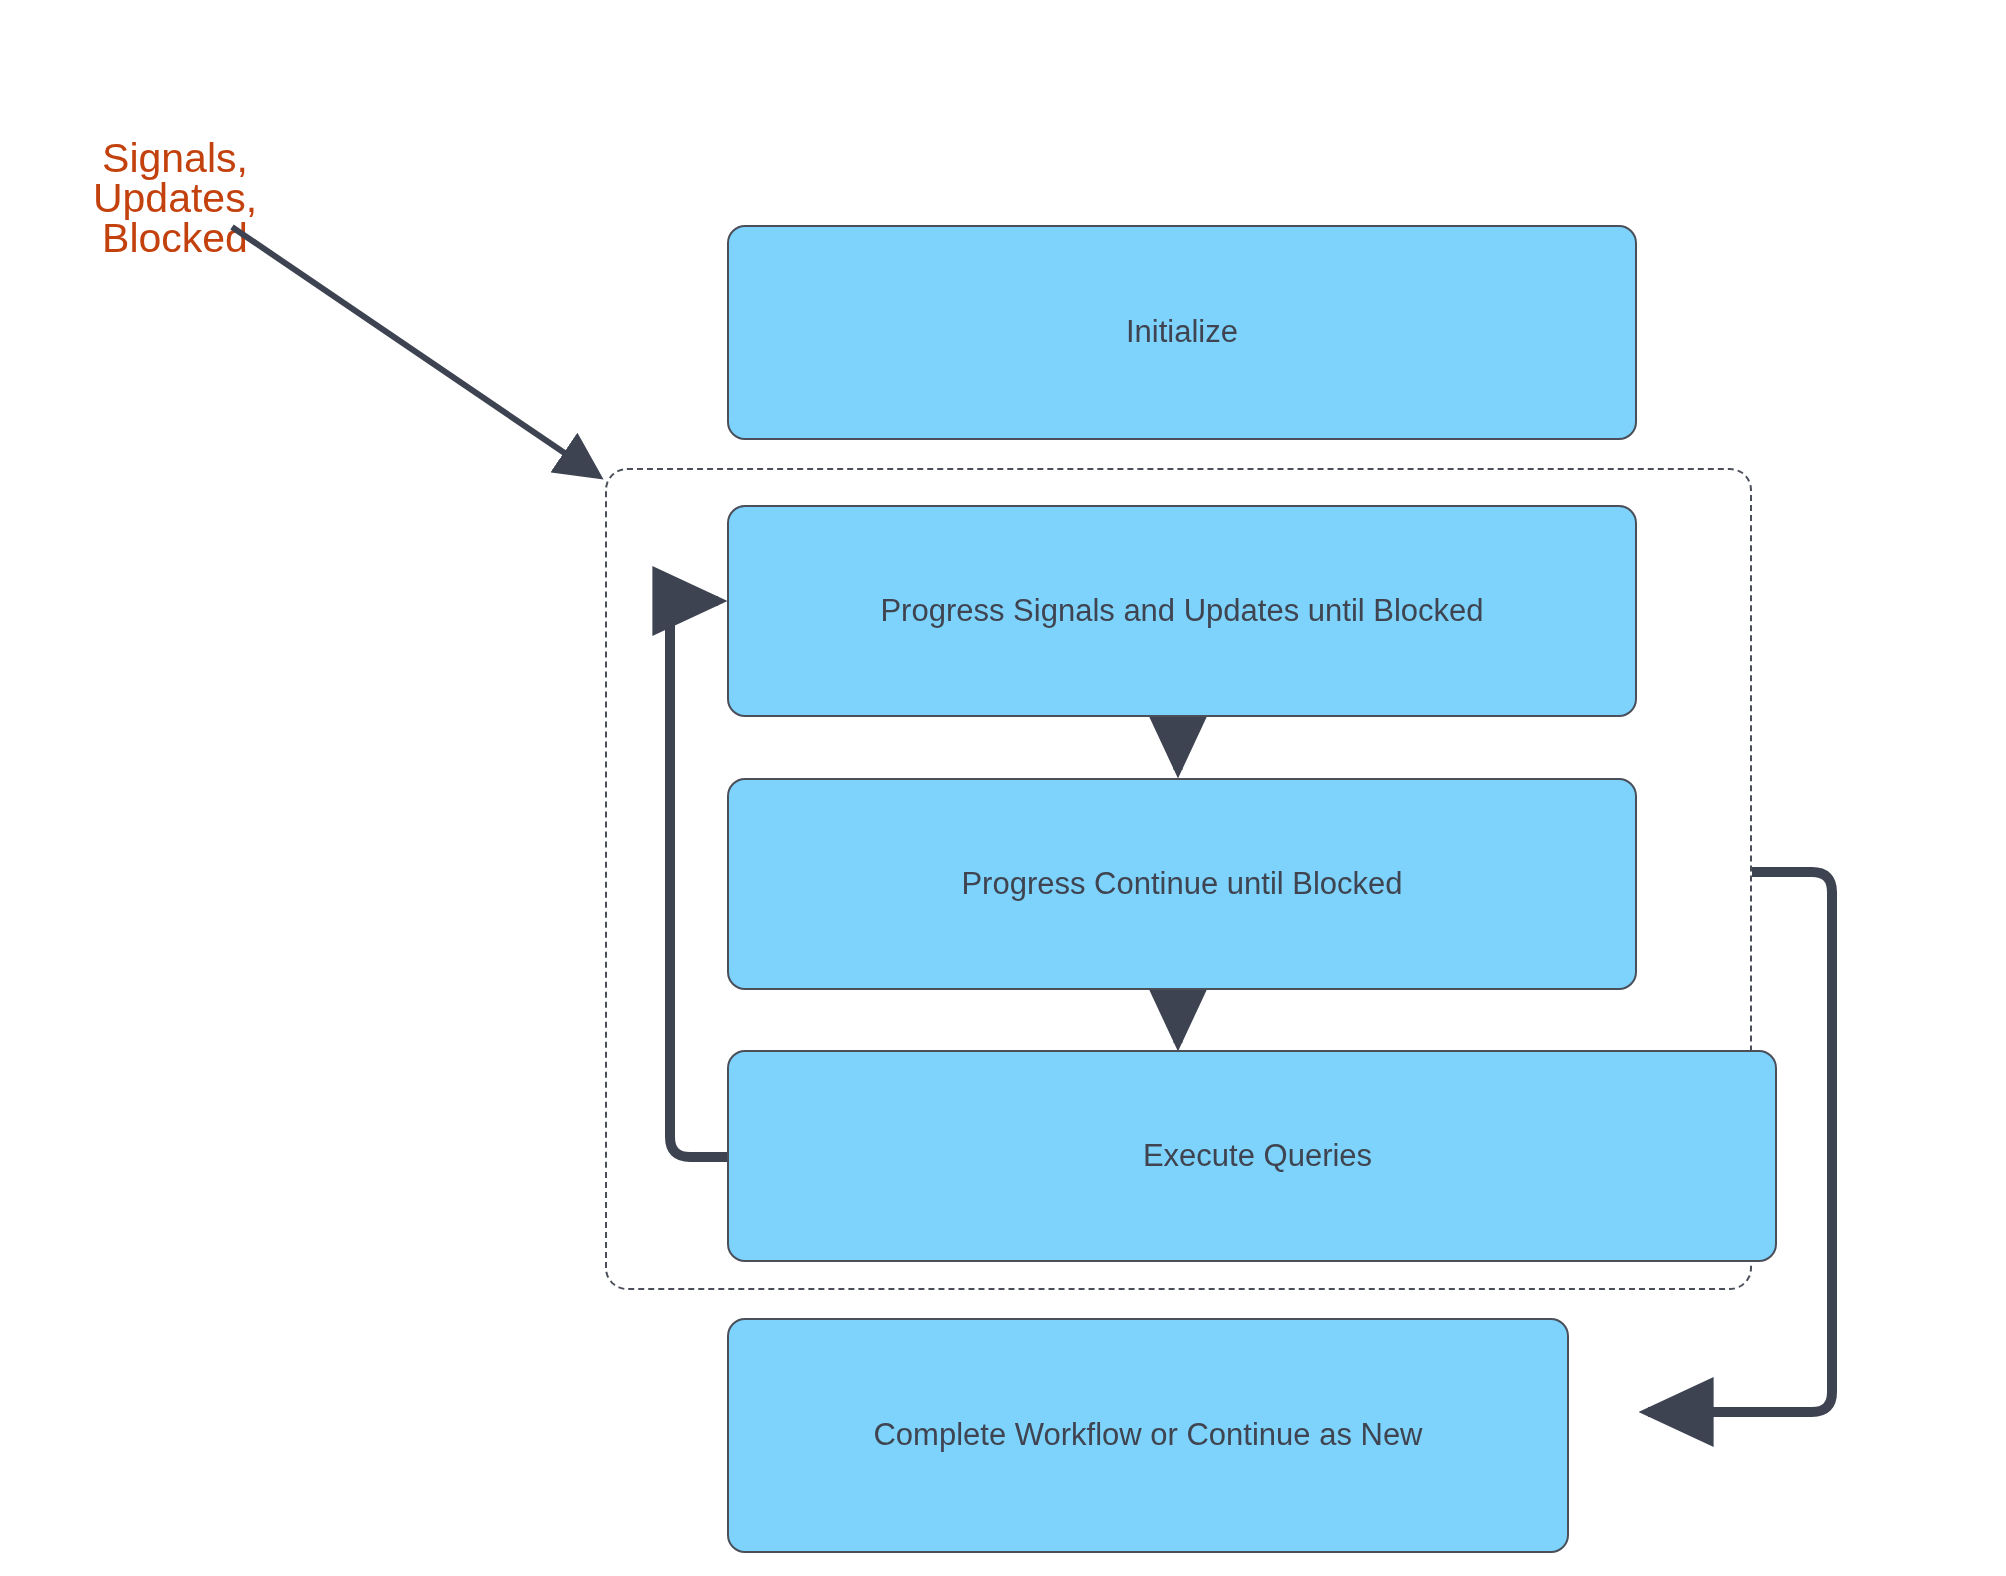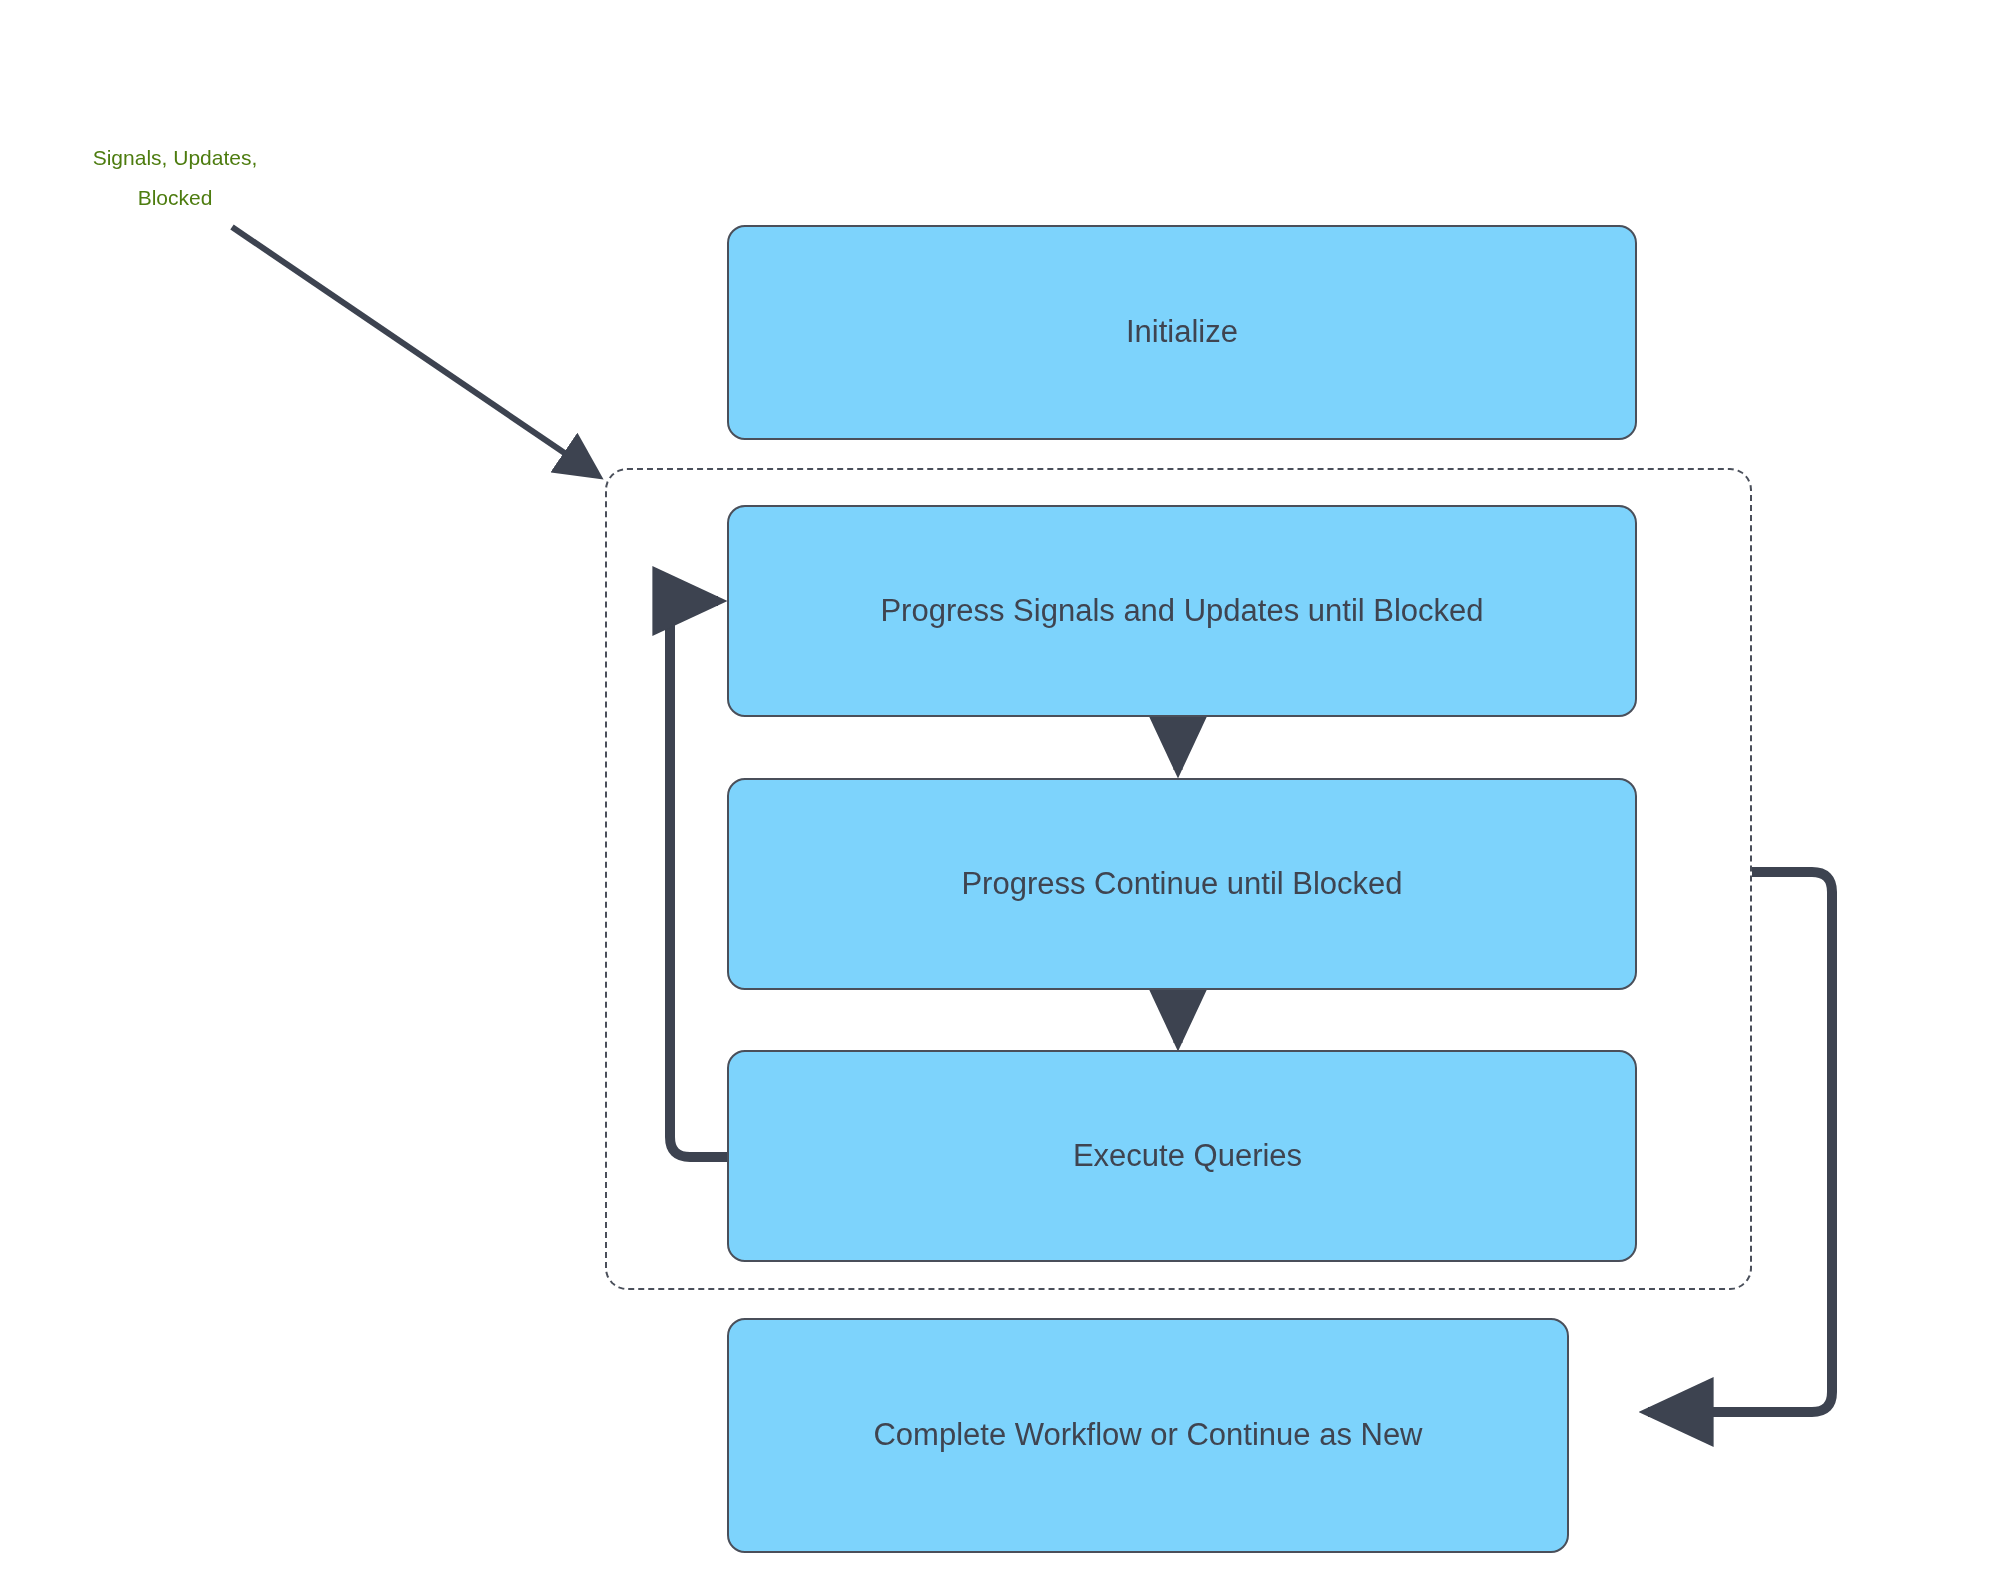--- a/index.html
+++ b/index.html
@@ -36,23 +36,23 @@
     font-size: 38px;
     color: #3a3f4b;
     letter-spacing: 0.2px;
   }
   .edge-label {
     position: absolute;
     left: 30px;
     top: 138px;
     width: 290px;
     text-align: center;
-    font-size: 21px;
+    font-size: 41px;
     line-height: 40px;
-    color: #4d7c0f;
+    color: #c2410c;
   }
   .node-box {
     position: absolute;
     box-sizing: border-box;
     border: 2px solid #4a4f5a;
     border-radius: 18px;
     background: #7dd3fc;
     display: flex;
     align-items: center;
     justify-content: center;
@@ -61,21 +61,21 @@
     font-size: 31px;
     color: #3f4450;
     text-align: center;
     padding: 0 20px;
     line-height: 1.25;
   }
   
   .n-initialize        { left: 727px; top: 225px;  width: 910px; height: 215px; }
   .n-progress-signals  { left: 727px; top: 505px;  width: 910px; height: 212px; }
   .n-progress-workflow { left: 727px; top: 778px;  width: 910px; height: 212px; }
-  .n-execute-queries   { left: 727px; top: 1050px; width: 910px; height: 212px; padding-left: 11px; }
+  .n-execute-queries   { left: 727px; top: 1050px; width: 1050px; height: 212px; padding-left: 11px; }
   .n-complete          { left: 727px; top: 1318px; width: 842px; height: 235px; }
 
   .loop-container {
     position: absolute;
     left: 605px;
     top: 468px;
     width: 1147px;
     height: 822px;
     box-sizing: border-box;
     border: 2.5px dashed #4a4f5a;

